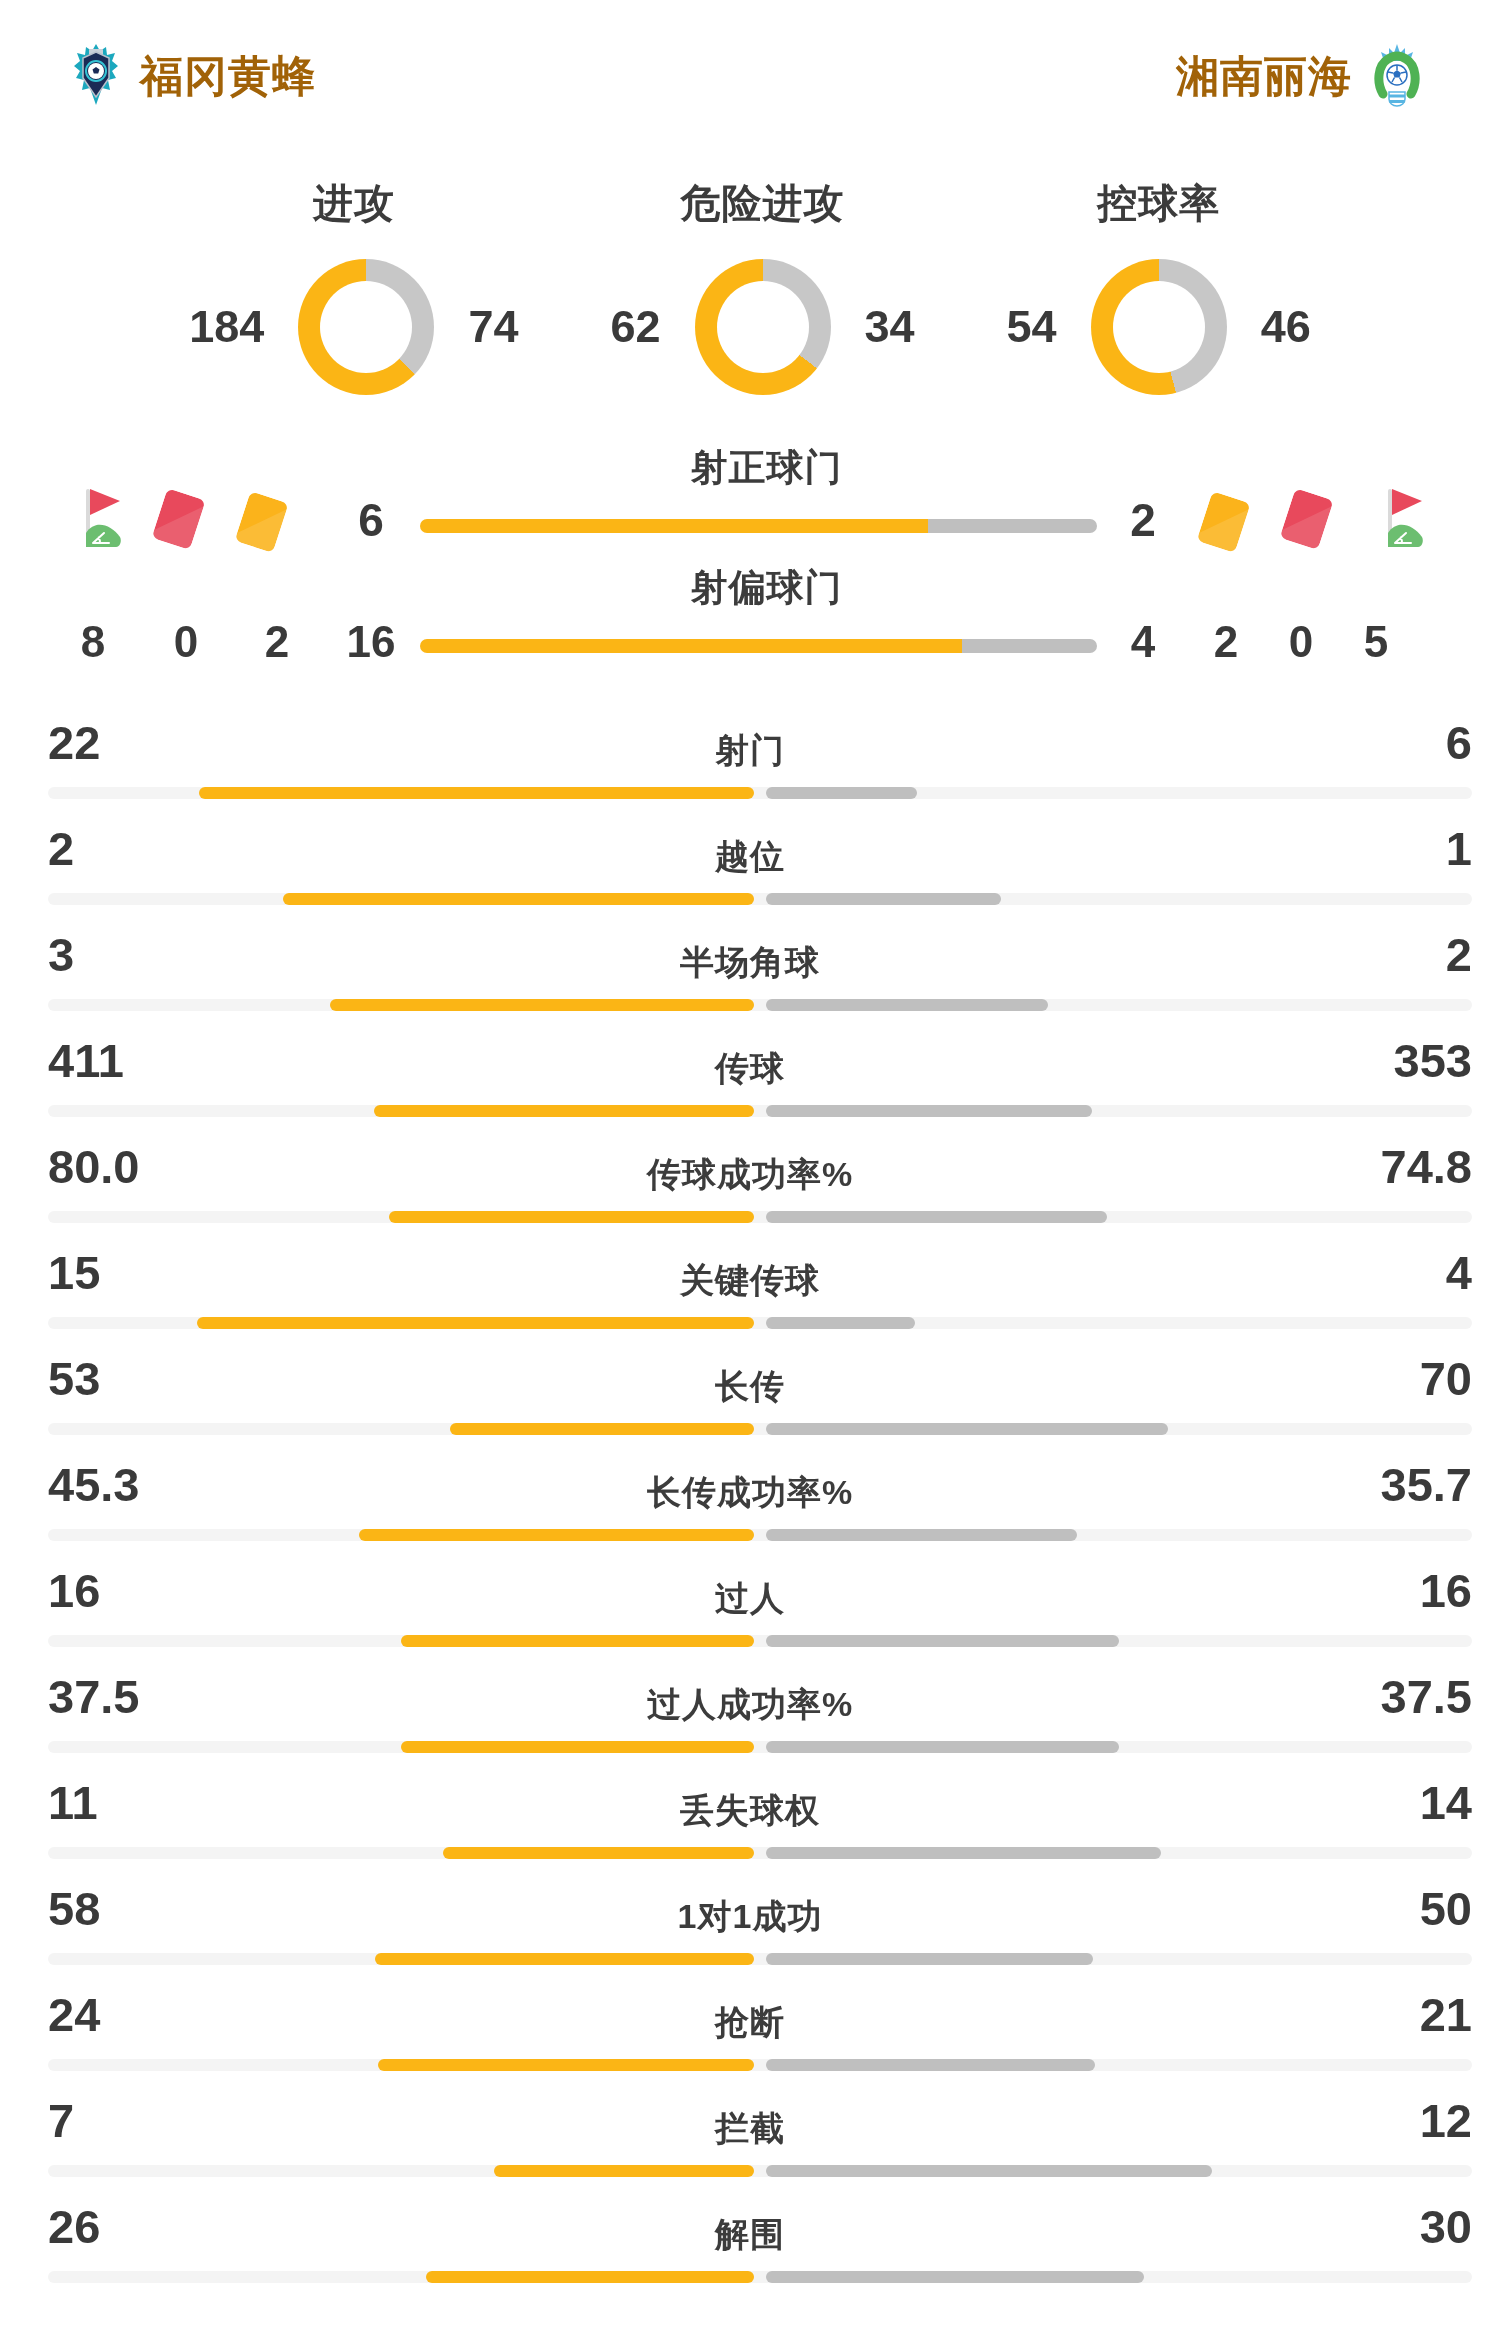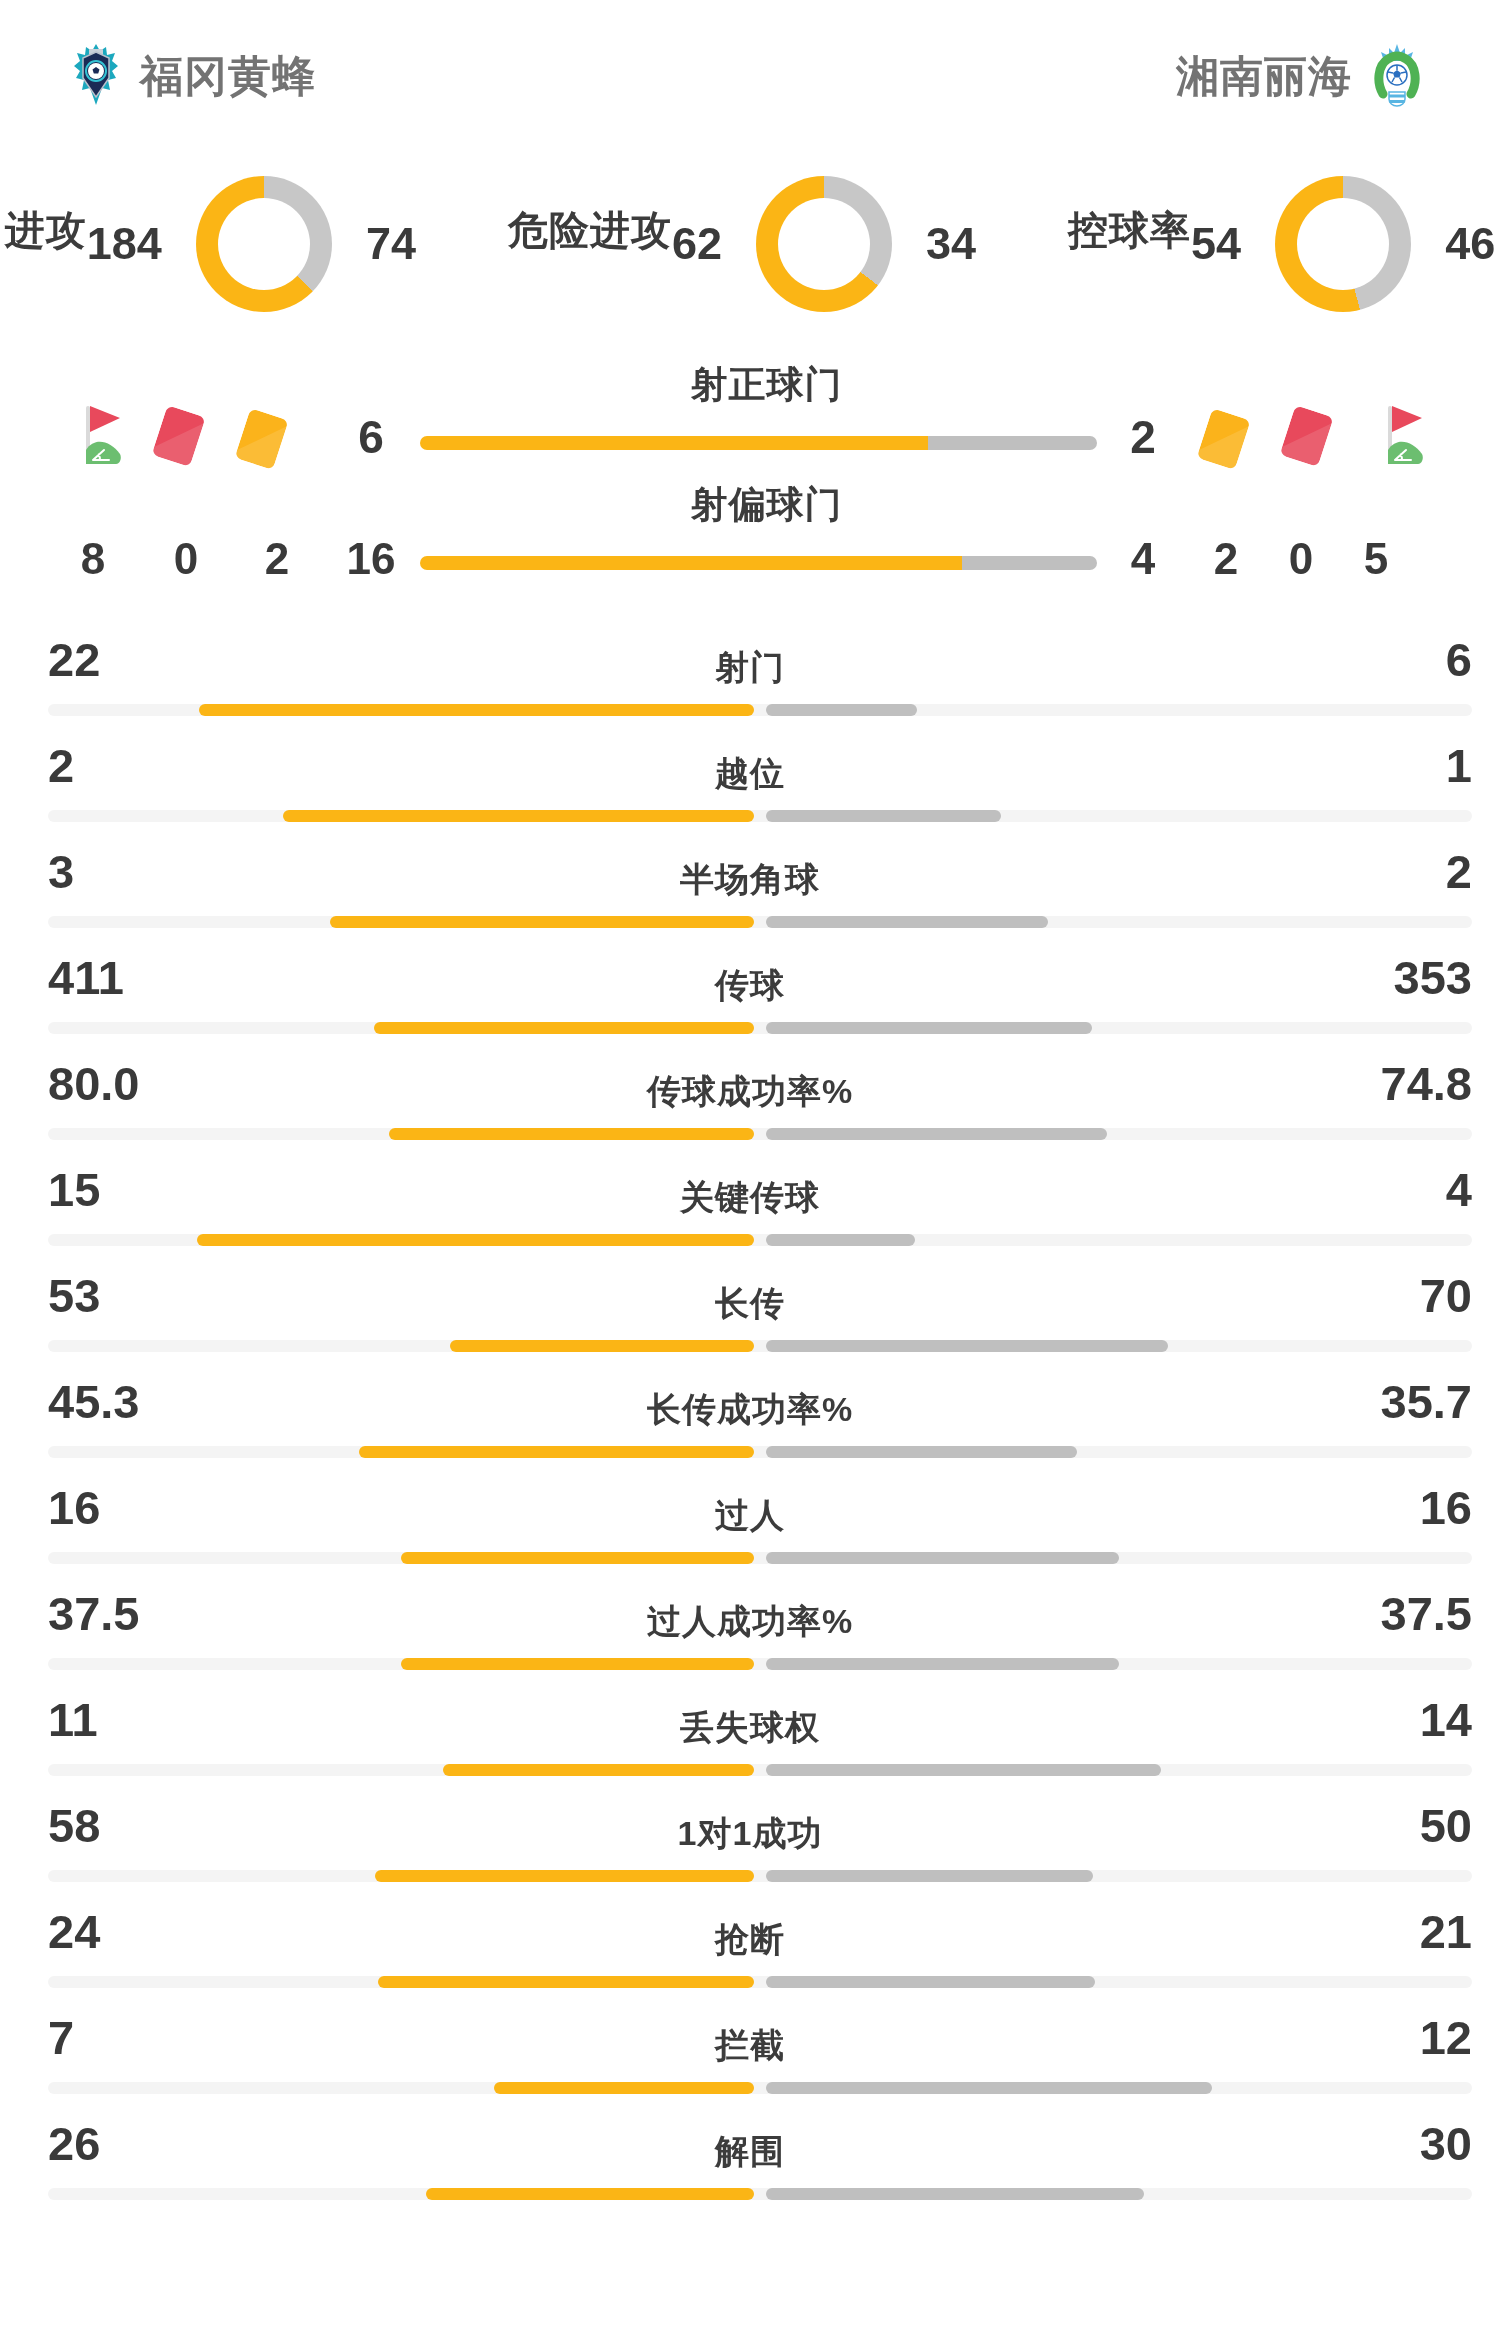--- a/index.html
+++ b/index.html
@@ -12,25 +12,25 @@
     --card-yellow:#FBB31B;
     --green:#6CBE70;
   }
   *{margin:0;padding:0;box-sizing:border-box;}
   body{background:#fff;font-family:"Liberation Sans","DejaVu Sans",sans-serif;color:var(--ink);}
   .page{position:relative;width:1500px;height:2350px;background:#fff;overflow:hidden;}
 
   
   .hdr{display:flex;justify-content:space-between;align-items:center;padding:44px 80px 0 74px;height:110px;}
   .team{display:flex;align-items:center;gap:22px;}
-  .team-name{font-size:43px;font-weight:600;color:#737373;letter-spacing:1px;}
+  .team-name{font-size:43px;font-weight:600;color:#a16207;letter-spacing:1px;}
 
   
   .donuts{margin-top:66px;display:flex;justify-content:center;gap:92px;}
-  .donut-group{display:flex;flex-direction:row;align-items:center;}
+  .donut-group{display:flex;flex-direction:column;align-items:center;}
   .donut-label{font-size:40px;font-weight:600;color:#3C3C3C;margin-bottom:28px;letter-spacing:1px;}
   .donut-row{display:flex;align-items:center;gap:34px;}
   .donut-num{font-size:45px;font-weight:700;color:var(--ink);}
   .ring{position:relative;width:136px;height:136px;border-radius:50%;}
   .ring .hole{position:absolute;inset:22px;border-radius:50%;background:#fff;}
 
   
   .shots{position:relative;margin-top:48px;height:240px;}
   .shot-title{position:absolute;width:100%;text-align:center;font-size:37px;font-weight:600;color:#3C3C3C;letter-spacing:1px;padding-left:33px;}
   .t1{top:0;}

